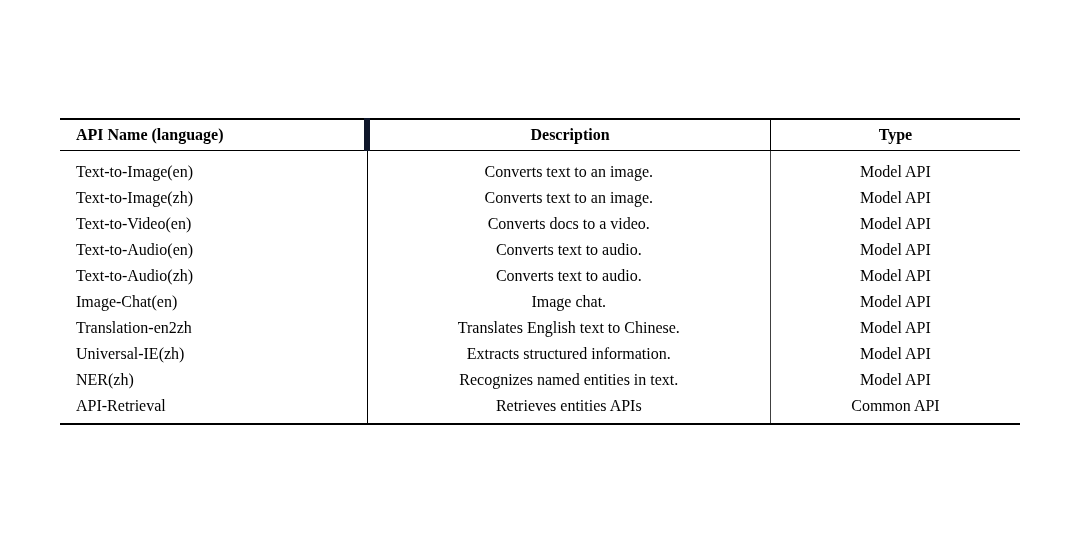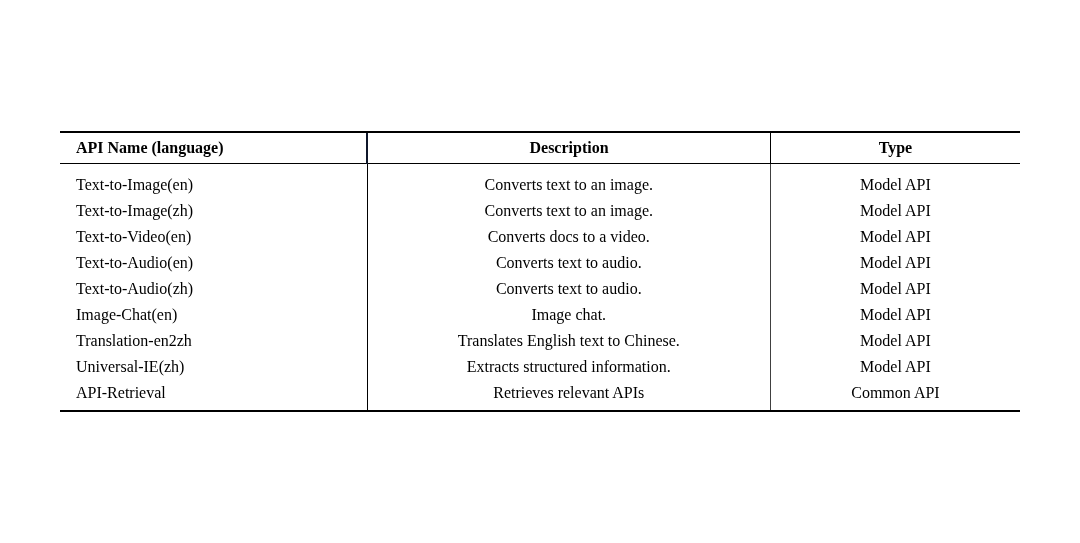--- a/index.html
+++ b/index.html
@@ -68,21 +68,21 @@
       width: 42%;
       border-left: 1px solid #000;
       border-right: 1px solid #404040;
     }
     .col-type {
       width: 26%;
       text-align: center;
     }
 
     thead th.col-desc {
-      border-left: 2px solid #0f172a;
+      border-left: 6px solid #0f172a;
       border-right: 1px solid #000;
     }
   </style>
 </head>
 <body>
 
 <div class="table-container">
   <table>
     <thead>
       <tr>
@@ -126,19 +126,24 @@
           <td class="col-name">Translation-en2zh</td>
           <td class="col-desc">Translates English text to Chinese.</td>
           <td class="col-type">Model API</td>
         </tr>
         <tr>
           <td class="col-name">Universal-IE(zh)</td>
           <td class="col-desc">Extracts structured information.</td>
           <td class="col-type">Model API</td>
         </tr>
         <tr>
+          <td class="col-name">NER(zh)</td>
+          <td class="col-desc">Recognizes named entities in text.</td>
+          <td class="col-type">Model API</td>
+        </tr>
+        <tr>
           <td class="col-name">API-Retrieval</td>
-          <td class="col-desc">Retrieves relevant APIs</td>
+          <td class="col-desc">Retrieves entities APIs</td>
           <td class="col-type">Common API</td>
         </tr>
       </tbody>
   </table>
 </div>
 
 </body></html>

